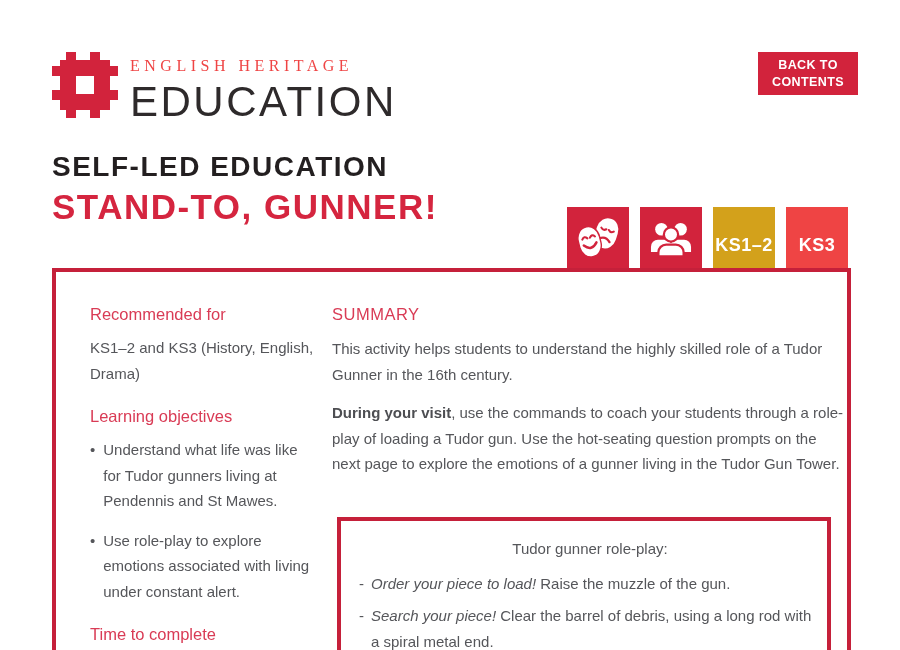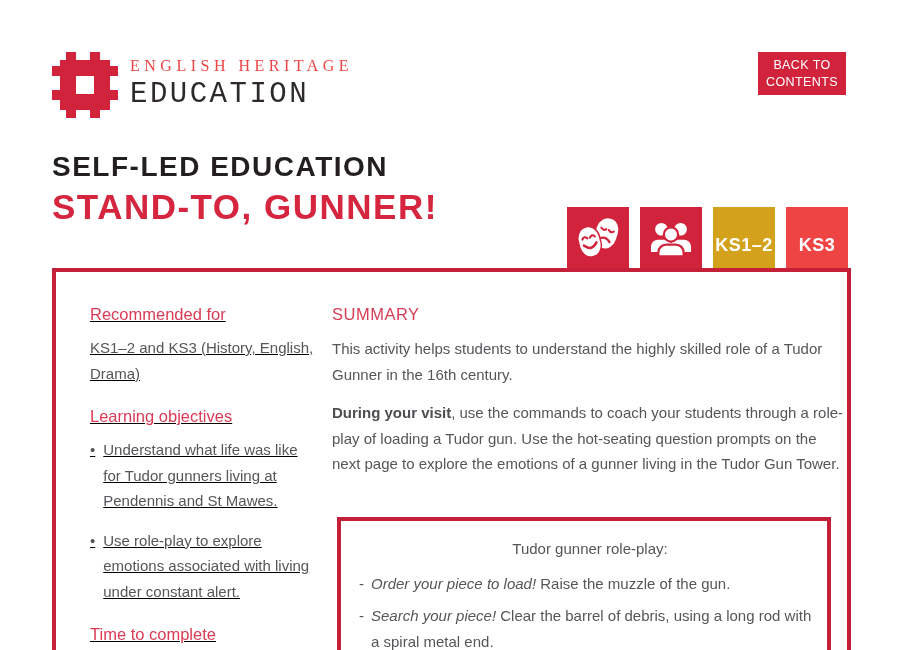--- a/index.html
+++ b/index.html
@@ -25,36 +25,36 @@
     left: 130px; top: 57px;
     color: #2e2a2b;
   }
   .logo-line1 {
     font-family: "Liberation Serif", serif;
     font-size: 16px;
     letter-spacing: 4.5px;
     color: #ef4444;
   }
   .logo-line2 {
-    font-family: Liberation Mono, monospace;
-    font-size: 29px;
+    font-family: Liberation Sans, sans-serif;
+    font-size: 42px;
     letter-spacing: 2.5px;
     font-weight: 400;
     margin-top: 3px;
     color: #2e2a2b;
   }
 
   .back-btn {
     position: absolute;
     left: 758px; top: 52px;
-    width: 88px; height: 43px;
+    width: 100px; height: 43px;
     background: #d2233c;
     color: #ffffff;
     font-size: 12.5px;
-    font-weight: normal;
+    font-weight: bold;
     letter-spacing: 0.4px;
     line-height: 1.35;
     text-align: center;
     display: flex;
     align-items: center;
     justify-content: center;
     white-space: pre-line;
     border: none;
     cursor: pointer;
   }
@@ -117,21 +117,21 @@
     font-size: 15px;
     line-height: 25.5px;
   }
 
   .left-col {
     position: absolute;
     left: 34px; top: 32px;
     width: 226px;
   }
   .left-col .red-head { margin-bottom: 11px; }
-  .left-col .section { margin-bottom: 20px; text-decoration: underline; }
+  .left-col .section { margin-bottom: 20px; }
   .bullet-item {
     display: flex;
     gap: 8px;
     margin-bottom: 14px;
   }
   .bullet-glyph { flex: 0 0 auto; }
 
   .right-col {
     position: absolute;
     left: 276px; top: 32px;

